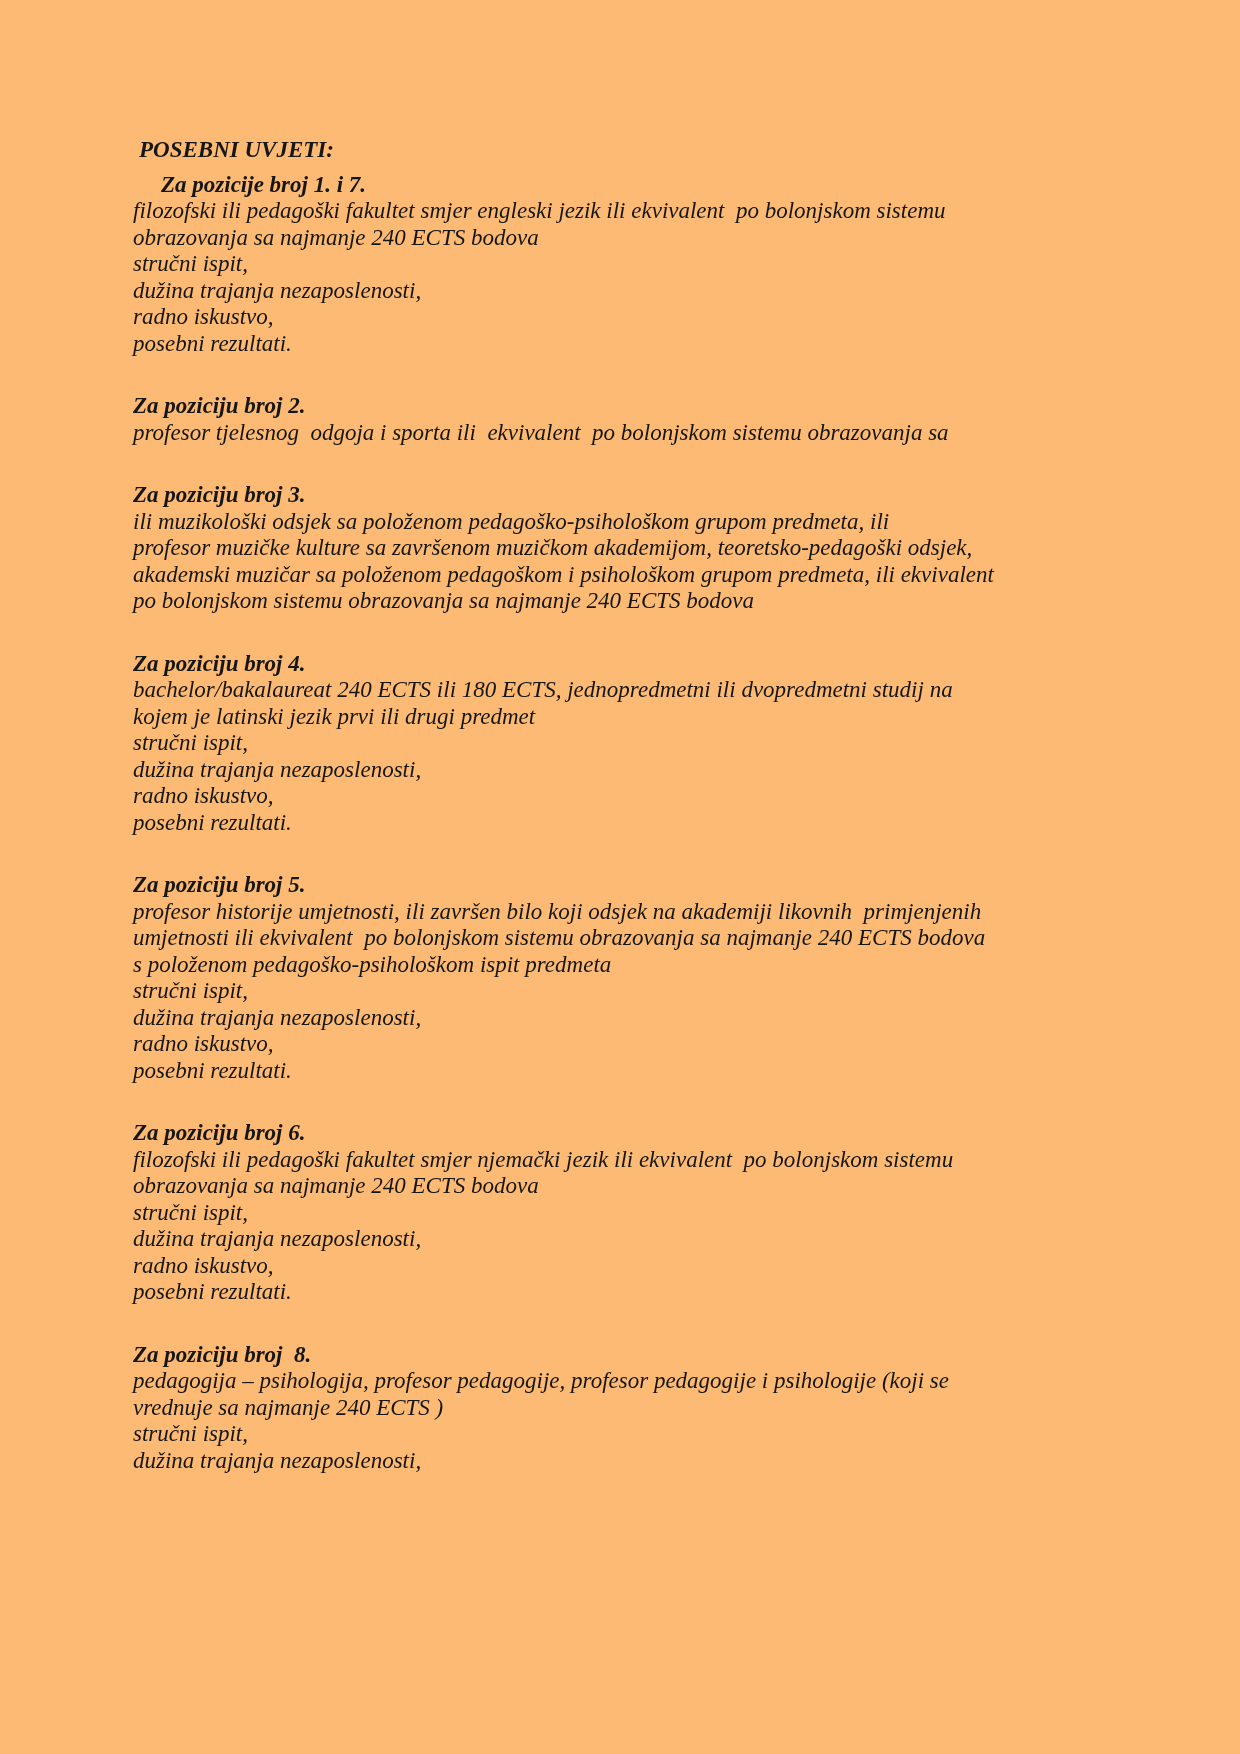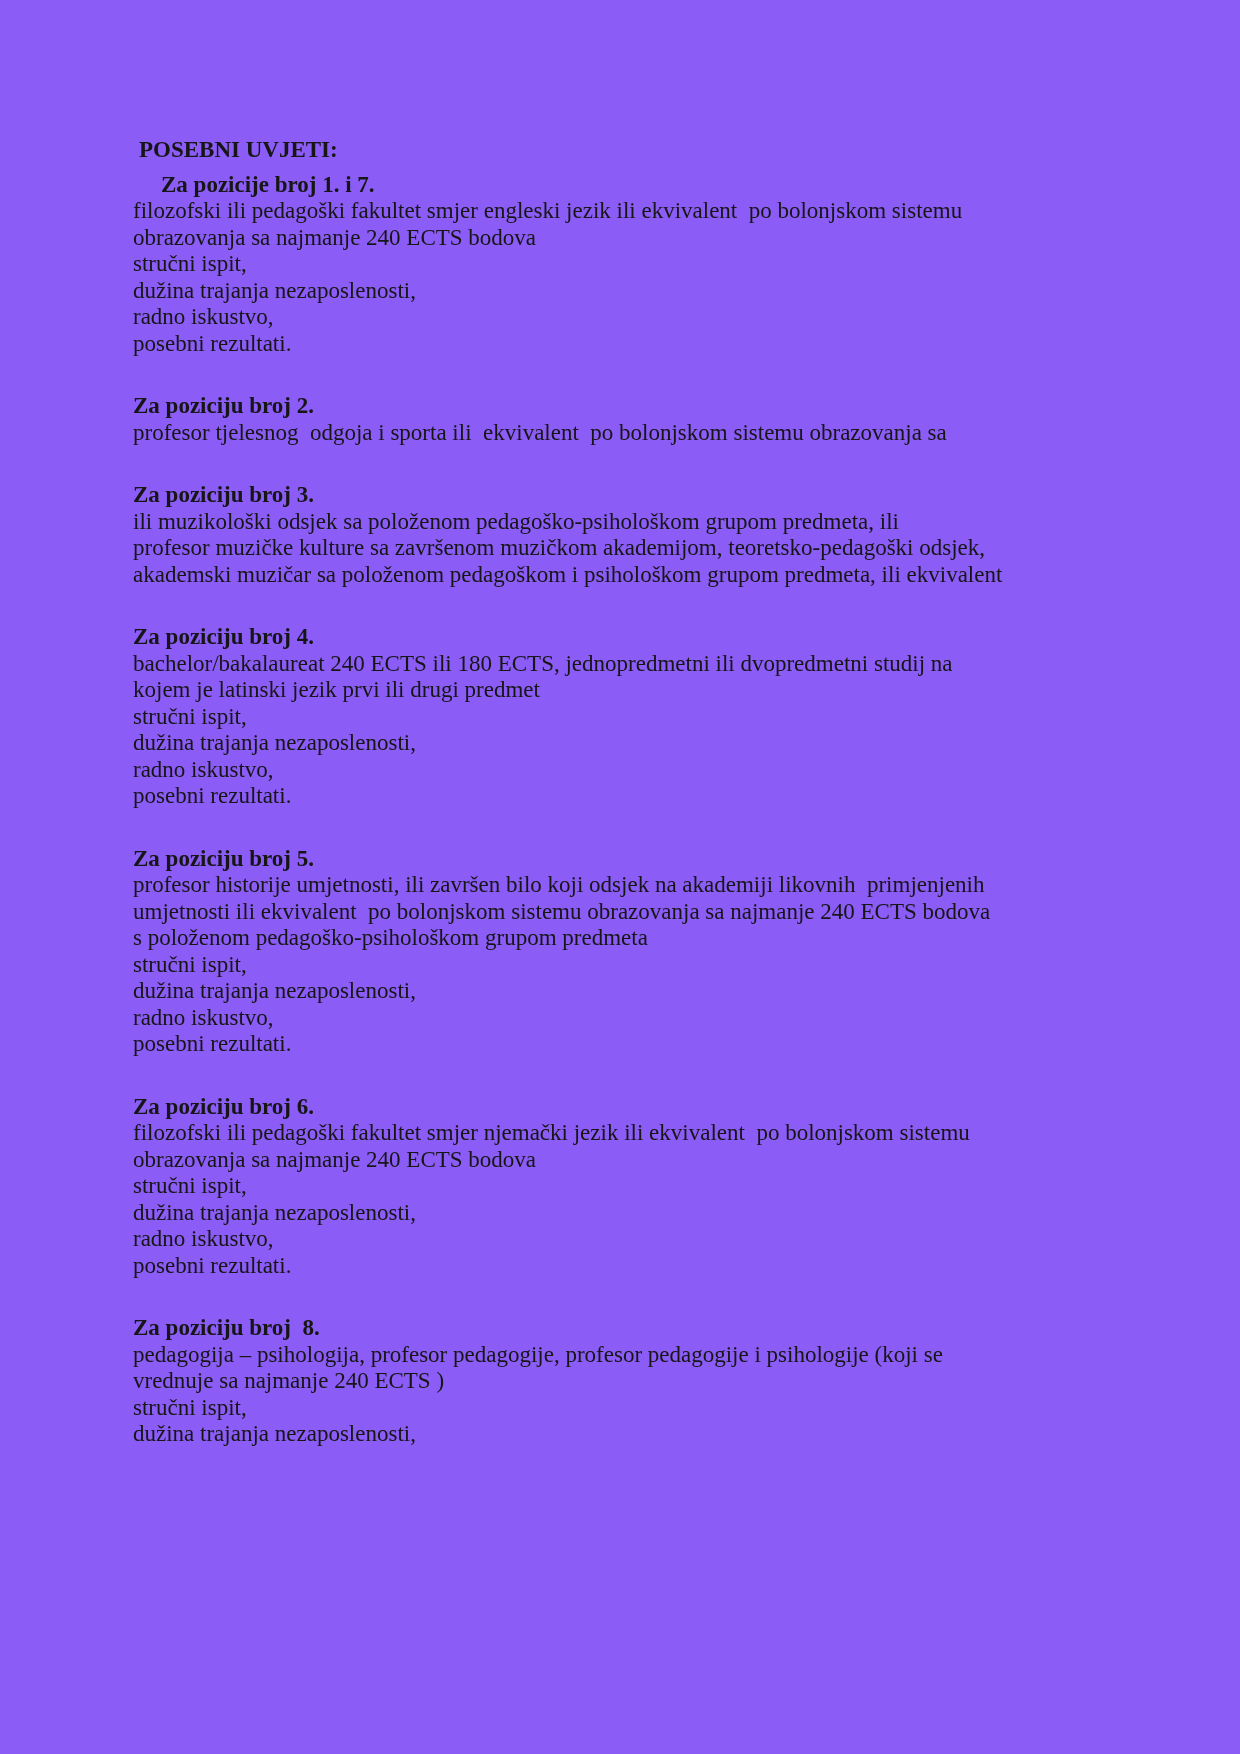--- a/index.html
+++ b/index.html
@@ -44,21 +44,21 @@
   }
   .doc-line {
     font-size: 23px;
     line-height: 26.5px;
     white-space: pre;
   }
 </style>
 </head>
 <body>
 
-<div class="page" style="background: #8b5cf6; color: rgb(22, 22, 22);">
+<div class="page" style="background: #fdba74; color: rgb(22, 22, 22); font-style: italic;">
   <h1 class="doc-title">POSEBNI UVJETI:</h1>
   <div id="sections">
   <section class="doc-section">
     <h2 class="section-heading">Za pozicije broj 1. i 7.</h2>
     <div class="section-lines">
           <div class="doc-line">filozofski ili pedagoški fakultet smjer engleski jezik ili ekvivalent  po bolonjskom sistemu</div>
           <div class="doc-line">obrazovanja sa najmanje 240 ECTS bodova</div>
           <div class="doc-line">stručni ispit,</div>
           <div class="doc-line">dužina trajanja nezaposlenosti,</div>
           <div class="doc-line">radno iskustvo,</div>
@@ -72,41 +72,42 @@
           <div class="doc-line">profesor tjelesnog  odgoja i sporta ili  ekvivalent  po bolonjskom sistemu obrazovanja sa</div>
         </div>
   </section>
 
   <section class="doc-section">
     <h2 class="section-heading">Za poziciju broj 3.</h2>
     <div class="section-lines">
           <div class="doc-line">ili muzikološki odsjek sa položenom pedagoško-psihološkom grupom predmeta, ili</div>
           <div class="doc-line">profesor muzičke kulture sa završenom muzičkom akademijom, teoretsko-pedagoški odsjek,</div>
           <div class="doc-line">akademski muzičar sa položenom pedagoškom i psihološkom grupom predmeta, ili ekvivalent</div>
+          <div class="doc-line">po bolonjskom sistemu obrazovanja sa najmanje 240 ECTS bodova</div>
         </div>
   </section>
 
   <section class="doc-section">
     <h2 class="section-heading">Za poziciju broj 4.</h2>
     <div class="section-lines">
           <div class="doc-line">bachelor/bakalaureat 240 ECTS ili 180 ECTS, jednopredmetni ili dvopredmetni studij na</div>
           <div class="doc-line">kojem je latinski jezik prvi ili drugi predmet</div>
           <div class="doc-line">stručni ispit,</div>
           <div class="doc-line">dužina trajanja nezaposlenosti,</div>
           <div class="doc-line">radno iskustvo,</div>
           <div class="doc-line">posebni rezultati.</div>
         </div>
   </section>
 
   <section class="doc-section">
     <h2 class="section-heading">Za poziciju broj 5.</h2>
     <div class="section-lines">
           <div class="doc-line">profesor historije umjetnosti, ili završen bilo koji odsjek na akademiji likovnih  primjenjenih</div>
           <div class="doc-line">umjetnosti ili ekvivalent  po bolonjskom sistemu obrazovanja sa najmanje 240 ECTS bodova</div>
-          <div class="doc-line">s položenom pedagoško-psihološkom grupom predmeta</div>
+          <div class="doc-line">s položenom pedagoško-psihološkom ispit predmeta</div>
           <div class="doc-line">stručni ispit,</div>
           <div class="doc-line">dužina trajanja nezaposlenosti,</div>
           <div class="doc-line">radno iskustvo,</div>
           <div class="doc-line">posebni rezultati.</div>
         </div>
   </section>
 
   <section class="doc-section">
     <h2 class="section-heading">Za poziciju broj 6.</h2>
     <div class="section-lines">

